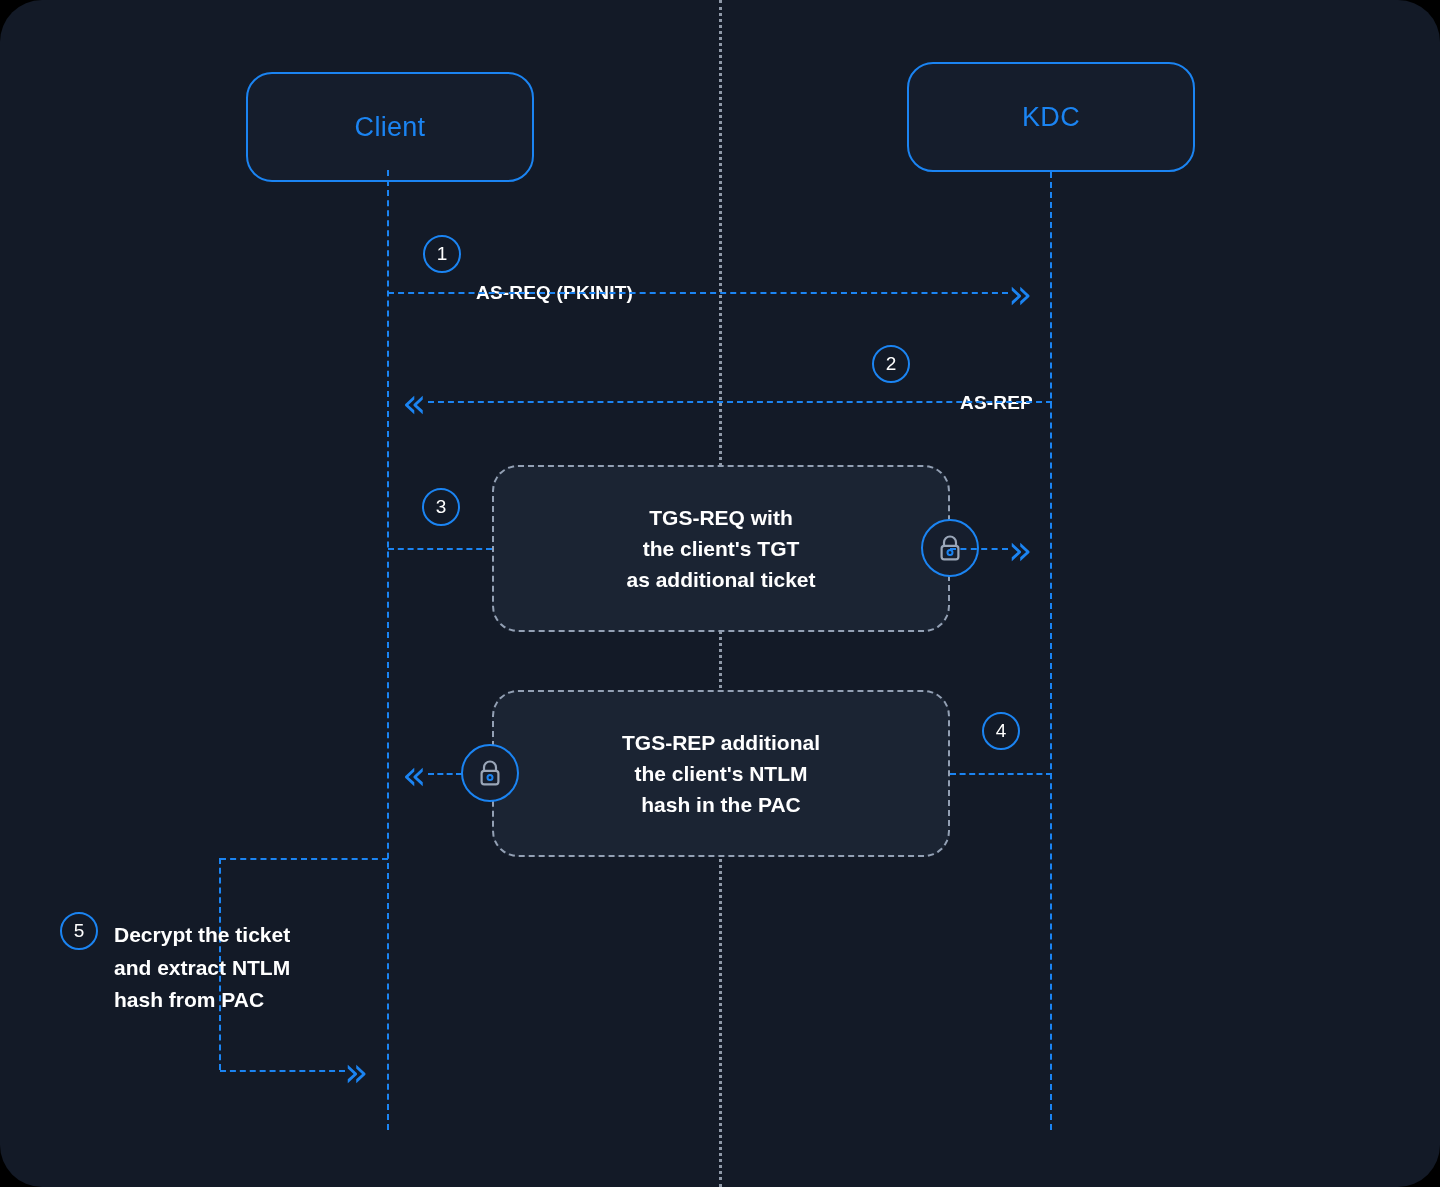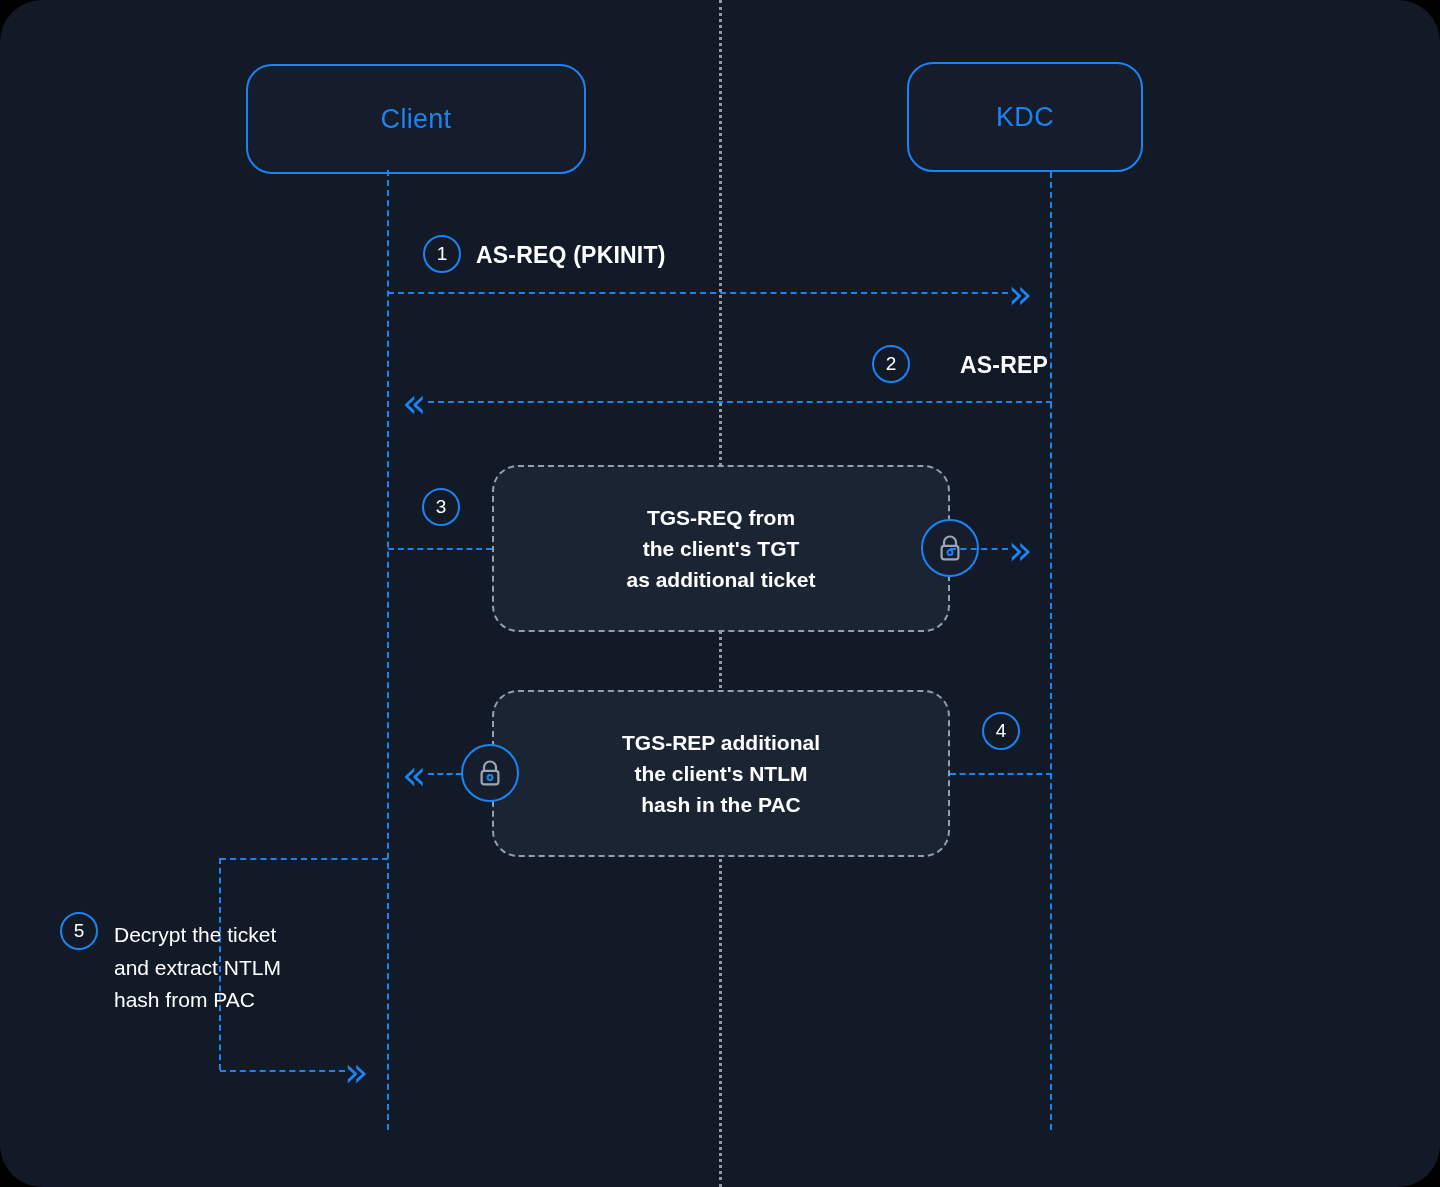--- a/index.html
+++ b/index.html
@@ -88,25 +88,26 @@
     align-items: center;
     justify-content: center;
     background: transparent;
     font-family: "Liberation Sans", sans-serif;
   }
 
   
   .msg-label {
     position: absolute;
     color: #ffffff;
-    font-size: 23px;
+    font-size: 19px;
     font-weight: bold;
     white-space: nowrap;
     font-family: "Liberation Sans", sans-serif;
     letter-spacing: .2px;
+    margin-top: 40px;
   }
 
   
   .msg-box {
     position: absolute;
     box-sizing: border-box;
     border: 2px dashed #93a0b4;
     border-radius: 26px;
     background: #1b2433;
     display: flex;
@@ -135,38 +136,38 @@
     display: flex;
     align-items: center;
     justify-content: center;
   }
 
   
   .note-text {
     position: absolute;
     color: #ffffff;
     font-size: 21px;
-    font-weight: normal;
+    font-weight: bold;
     line-height: 1.55;
     font-family: "Liberation Sans", sans-serif;
     white-space: pre-line;
   }
 </style>
 </head>
 <body>
 
 <div id="canvas">
 
   <div class="lifeline-center" style="left:719px; top:0px; height:1187px;"></div>
 
-  <div class="actor-box" style="left:246px; top:64px; width:340px; height:110px;text-align:center;">
+  <div class="actor-box" style="left:246px; top:72px; width:288px; height:110px;text-align:center;">
     <span class="actor-label">Client</span>
   </div>
 
-  <div class="actor-box" style="left:907px; top:62px; width:236px; height:110px;">
+  <div class="actor-box" style="left:907px; top:62px; width:288px; height:110px;">
     <span class="actor-label">KDC</span>
   </div>
 
   <div class="lifeline" style="left:387px; top:170px; height:960px;"></div>
   <div class="lifeline" style="left:1050px; top:172px; height:958px;"></div>
 
   <div class="badge" style="left:423px; top:235px;">
     <span>1</span>
   </div>
   <span class="msg-label" style="left:476px; top:242px;">AS-REQ (PKINIT)</span>
@@ -178,21 +179,21 @@
   </div>
   <span class="msg-label" style="left:960px; top:352px;">AS-REP</span>
   <div class="hline" style="left:428px; top:401px; width:624px;"></div>
   <span class="chev" style="left:402px; top:383px;">«</span>
 
   <div class="badge" style="left:422px; top:488px;">
     <span>3</span>
   </div>
   <div class="hline" style="left:388px; top:548px; width:104px;"></div>
   <div class="msg-box" style="left:492px; top:465px; width:458px; height:167px;">
-    <div class="msg-box-text">TGS-REQ from
+    <div class="msg-box-text">TGS-REQ with
 the client's TGT
 as additional ticket</div>
   </div>
   <div class="lock-circle" style="left:921px; top:519px;">
     <svg width="26" height="28" viewBox="0 0 26 28">
       <path d="M7 12 V8.5 A6 6 0 0 1 19 8.5 V12" fill="none" stroke="#9aa6b8" stroke-width="2.2" stroke-linecap="round"></path>
       <rect x="4.6" y="11.8" width="16.8" height="13.6" rx="2.6" fill="none" stroke="#9aa6b8" stroke-width="2.2"></rect>
       <circle cx="13" cy="18.4" r="2.5" fill="none" stroke="#1b84f2" stroke-width="2"></circle>
     </svg>
   </div>

